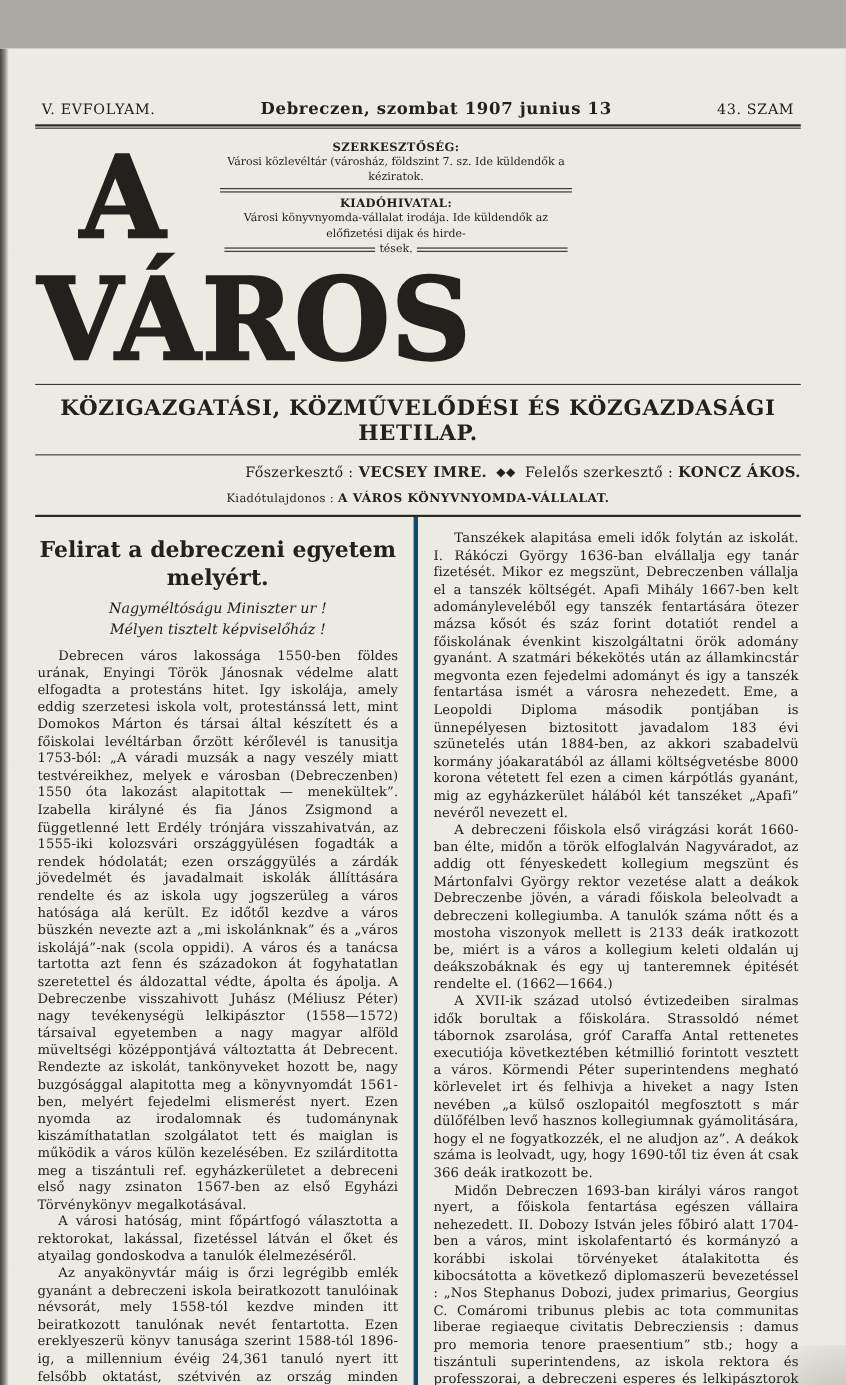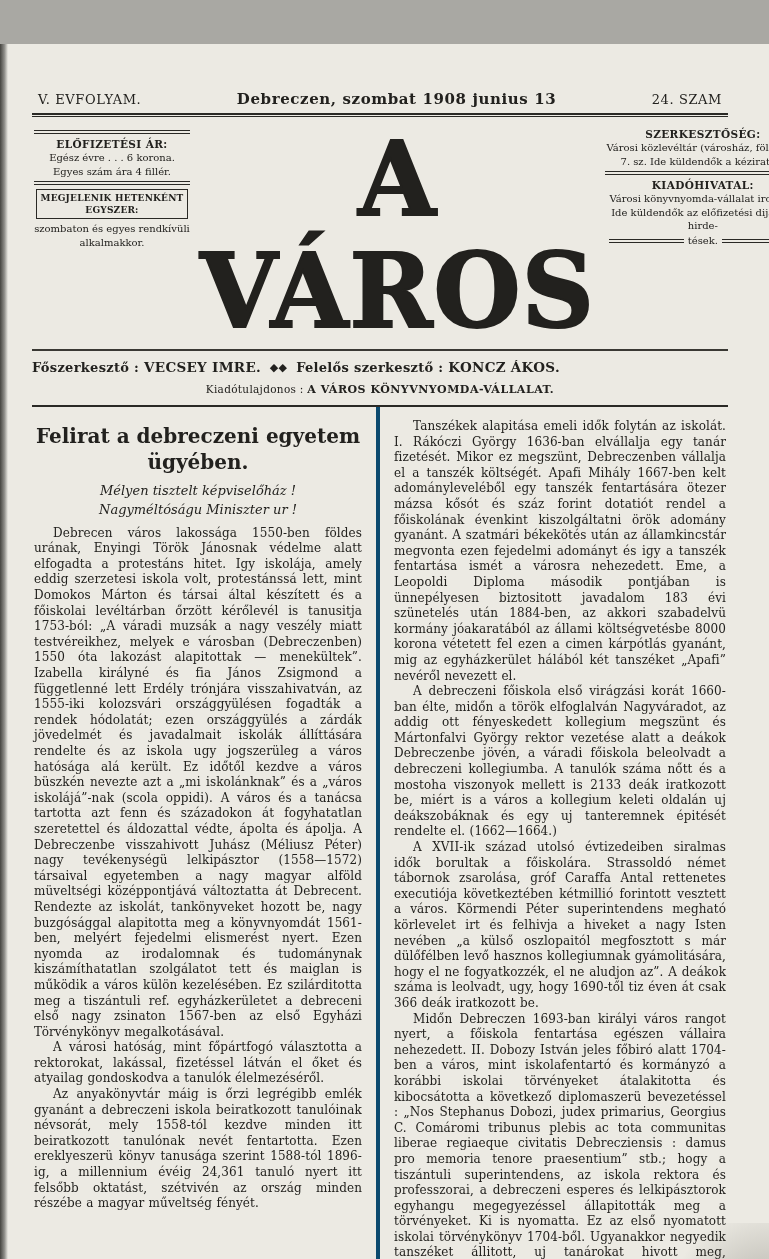--- a/index.html
+++ b/index.html
@@ -29,21 +29,21 @@
   .megjelenik { border:1px solid #2a2925; padding:2px 3px; font-weight:bold; font-size:9px;
                 letter-spacing:.2px; margin:4px 2px 3px 2px; }
   .mast-title { text-align:center; font-size:100px; line-height:108px; font-weight:bold;
                 letter-spacing:1px; -webkit-text-stroke:2px #22211e; transform:scaleY(1.03); }
   .teske-row { display:flex; align-items:center; margin-top:1px; }
   .teske-row .seg { flex:1; height:4px; border-top:1px solid #2a2925; border-bottom:1px solid #2a2925; margin:0 4px; }
   .teske-row .word { font-weight:normal; font-size:10px; }
 
   
   .subtitle { text-align:center; font-weight:bold; font-size:19.5px; letter-spacing:.6px; padding:9px 0 8px 0; }
-  .editors  { text-align:left; font-size:13px; padding:8px 0 6px 0; letter-spacing:.3px;font-weight:bold; }
+  .editors  { text-align:right; font-size:13px; padding:8px 0 6px 0; letter-spacing:.3px; }
   .editors b { font-size:13.5px; }
   .editors .diam { font-size:11px; padding:0 4px; position:relative; top:-1px; }
   .publisher { text-align:center; font-size:10.5px; padding:2px 0 9px 0; letter-spacing:.3px; }
   .publisher b { font-size:11px; letter-spacing:.5px; }
 
   
   .columns { flex:1; min-height:0; display:flex; overflow:hidden; margin-top:0; }
   .col { width:50%; overflow:hidden; }
   .col-left  { border-right:4px solid #0c4a6e; padding:12px 14px 0 2px; }
   .col-right { padding:12px 2px 0 14px; }
@@ -54,56 +54,48 @@
                 letter-spacing:.1px; word-spacing:.4px; }
   .col p.body.no-indent { text-indent:0; }
 </style>
 </head>
 <body>
 
 <div class="paper">
 
   <div class="top-bar">
     <span>V. EVFOLYAM.</span>
-    <span class="date">Debreczen, szombat 1908 junius 13</span>
-    <span>24. SZAM</span>
+    <span class="date">Debreczen, szombat 1907 junius 13</span>
+    <span>43. SZAM</span>
   </div>
   <div class="rule-double"></div>
 
   <div class="masthead">
 
-    <div class="mast-box">
-      <div class="dbl-line"></div>
-      <div class="hd">ELŐFIZETÉSI ÁR:</div>
-      <div>Egész évre . . . 6 korona.</div>
-      <div>Egyes szám ára 4 fillér.</div>
-      <div class="dbl-line"></div>
-      <div class="megjelenik">MEGJELENIK HETENKÉNT EGYSZER:</div>
-      <div>szombaton és egyes rendkívüli alkalmakkor.</div>
-    </div>
 
     <h1 class="mast-title">A VÁROS</h1>
 
     <div class="mast-box">
       <div class="hd">SZERKESZTŐSÉG:</div>
       <div>Városi közlevéltár (városház, földszint 7. sz. Ide küldendők a kéziratok.</div>
       <div class="dbl-line"></div>
       <div class="hd">KIADÓHIVATAL:</div>
       <div>Városi könyvnyomda-vállalat irodája. Ide küldendők az előfizetési dijak és hirde-</div>
       <div class="teske-row">
         <span class="seg"></span>
         <span class="word">tések.</span>
         <span class="seg"></span>
       </div>
     </div>
 
   </div>
 
   <div class="rule"></div>
 
+  <h2 class="subtitle">KÖZIGAZGATÁSI, KÖZMŰVELŐDÉSI ÉS KÖZGAZDASÁGI HETILAP.</h2>
   <div class="rule"></div>
 
   <p class="editors">
     <span>Főszerkesztő :</span>
     <b>VECSEY IMRE.</b>
     <span class="diam">◆◆</span>
     <span>Felelős szerkesztő :</span>
     <b>KONCZ ÁKOS.</b>
   </p>
 
@@ -112,25 +104,25 @@
     <b>A VÁROS KÖNYVNYOMDA-VÁLLALAT.</b>
   </p>
 
   <div class="rule-heavy"></div>
 
   <div class="columns">
 
     <div class="col col-left">
       <h3 class="article-title">
         <span>Felirat a debreczeni egyetem</span><br>
-        <span>ügyében.</span>
+        <span>melyért.</span>
       </h3>
       <div class="sal-wrap">
+        <p class="salutation">Nagyméltóságu Miniszter ur !</p>
         <p class="salutation">Mélyen tisztelt képviselőház !</p>
-        <p class="salutation">Nagyméltóságu Miniszter ur !</p>
       </div>
       <p class="body">Debrecen város lakossága 1550-ben földes urának, Enyingi Török Jánosnak védelme alatt elfogadta a protestáns hitet. Igy iskolája, amely eddig szerzetesi iskola volt, protestánssá lett, mint Domokos Márton és társai által készített és a főiskolai levéltárban őrzött kérőlevél is tanusitja 1753-ból: „A váradi muzsák a nagy veszély miatt testvéreikhez, melyek e városban (Debreczenben) 1550 óta lakozást alapitottak — menekültek”. Izabella királyné és fia János Zsigmond a függetlenné lett Erdély trónjára visszahivatván, az 1555-iki kolozsvári országgyülésen fogadták a rendek hódolatát; ezen országgyülés a zárdák jövedelmét és javadalmait iskolák állíttására rendelte és az iskola ugy jogszerüleg a város hatósága alá került. Ez időtől kezdve a város büszkén nevezte azt a „mi iskolánknak” és a „város iskolájá”-nak (scola oppidi). A város és a tanácsa tartotta azt fenn és századokon át fogyhatatlan szeretettel és áldozattal védte, ápolta és ápolja. A Debreczenbe visszahivott Juhász (Méliusz Péter) nagy tevékenységü lelkipásztor (1558—1572) társaival egyetemben a nagy magyar alföld müveltségi középpontjává változtatta át Debrecent. Rendezte az iskolát, tankönyveket hozott be, nagy buzgósággal alapitotta meg a könyvnyomdát 1561-ben, melyért fejedelmi elismerést nyert. Ezen nyomda az irodalomnak és tudománynak kiszámíthatatlan szolgálatot tett és maiglan is működik a város külön kezelésében. Ez szilárditotta meg a tiszántuli ref. egyházkerületet a debreceni első nagy zsinaton 1567-ben az első Egyházi Törvénykönyv megalkotásával.</p>
       <p class="body">A városi hatóság, mint főpártfogó választotta a rektorokat, lakással, fizetéssel látván el őket és atyailag gondoskodva a tanulók élelmezéséről.</p>
       <p class="body">Az anyakönyvtár máig is őrzi legrégibb emlék gyanánt a debreczeni iskola beiratkozott tanulóinak névsorát, mely 1558-tól kezdve minden itt beiratkozott tanulónak nevét fentartotta. Ezen ereklyeszerü könyv tanusága szerint 1588-tól 1896-ig, a millennium évéig 24,361 tanuló nyert itt felsőbb oktatást, szétvivén az ország minden részébe a magyar műveltség fényét.</p>
 
     </div>
 
     <div class="col col-right">
       <p class="body">Tanszékek alapitása emeli idők folytán az iskolát. I. Rákóczi György 1636-ban elvállalja egy tanár fizetését. Mikor ez megszünt, Debreczenben vállalja el a tanszék költségét. Apafi Mihály 1667-ben kelt adományleveléből egy tanszék fentartására ötezer mázsa kősót és száz forint dotatiót rendel a főiskolának évenkint kiszolgáltatni örök adomány gyanánt. A szatmári békekötés után az államkincstár megvonta ezen fejedelmi adományt és igy a tanszék fentartása ismét a városra nehezedett. Eme, a Leopoldi Diploma második pontjában is ünnepélyesen biztositott javadalom 183 évi szünetelés után 1884-ben, az akkori szabadelvü kormány jóakaratából az állami költségvetésbe 8000 korona vétetett fel ezen a cimen kárpótlás gyanánt, mig az egyházkerület hálából két tanszéket „Apafi” nevéről nevezett el.</p>
       <p class="body">A debreczeni főiskola első virágzási korát 1660-ban élte, midőn a török elfoglalván Nagyváradot, az addig ott fényeskedett kollegium megszünt és Mártonfalvi György rektor vezetése alatt a deákok Debreczenbe jövén, a váradi főiskola beleolvadt a debreczeni kollegiumba. A tanulók száma nőtt és a mostoha viszonyok mellett is 2133 deák iratkozott be, miért is a város a kollegium keleti oldalán uj deákszobáknak és egy uj tanteremnek épitését rendelte el. (1662—1664.)</p>

